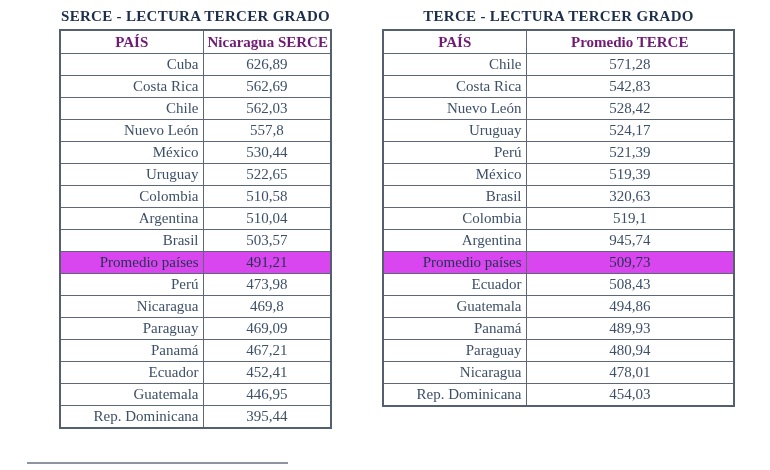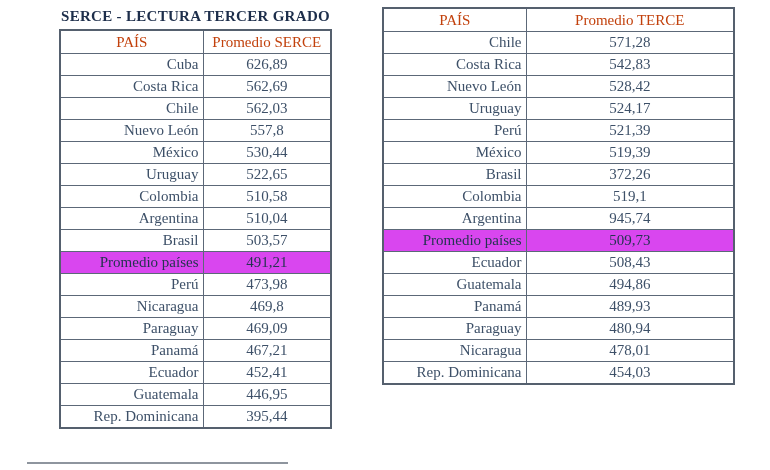--- a/index.html
+++ b/index.html
@@ -37,23 +37,23 @@
   table.score-table th, table.score-table td {
     border: 1px solid #5c6878;
     font-size: 15px;
     color: #3d5068;
     height: 19px;
     padding: 1px 4px;
     overflow: hidden;
     white-space: nowrap;
   }
   table.score-table th {
-    font-weight: normal;
+    font-weight: bold;
     text-align: center;
-    color: #c2410c;
+    color: #701a75;
     height: 20px;
   }
   td.country { text-align: right; padding-left: 6px; }
   td.value   { text-align: center; }
   tr.highlight td {
     background: #d946ef;
     color: #243450;
   }
   .cutoff-line {
     position: absolute;
@@ -72,21 +72,21 @@
   <section class="panel panel-left">
     <h2 class="table-title">SERCE - LECTURA TERCER GRADO</h2>
     <table class="score-table">
         <colgroup>
           <col class="col-country">
           <col class="col-value">
         </colgroup>
         <thead>
           <tr>
             <th>PAÍS</th>
-            <th>Promedio SERCE</th>
+            <th>Nicaragua SERCE</th>
           </tr>
         </thead>
         <tbody>
           <tr>
             <td class="country">Cuba</td>
             <td class="value">626,89</td>
           </tr>
           <tr>
             <td class="country">Costa Rica</td>
             <td class="value">562,69</td>
@@ -149,20 +149,21 @@
           </tr>
           <tr>
             <td class="country">Rep. Dominicana</td>
             <td class="value">395,44</td>
           </tr>
         </tbody>
       </table>
   </section>
 
   <section class="panel panel-right">
+    <h2 class="table-title">TERCE - LECTURA TERCER GRADO</h2>
     <table class="score-table">
         <colgroup>
           <col class="col-country">
           <col class="col-value">
         </colgroup>
         <thead>
           <tr>
             <th>PAÍS</th>
             <th>Promedio TERCE</th>
           </tr>
@@ -187,21 +188,21 @@
           <tr>
             <td class="country">Perú</td>
             <td class="value">521,39</td>
           </tr>
           <tr>
             <td class="country">México</td>
             <td class="value">519,39</td>
           </tr>
           <tr>
             <td class="country">Brasil</td>
-            <td class="value">372,26</td>
+            <td class="value">320,63</td>
           </tr>
           <tr>
             <td class="country">Colombia</td>
             <td class="value">519,1</td>
           </tr>
           <tr>
             <td class="country">Argentina</td>
             <td class="value">945,74</td>
           </tr>
           <tr class="highlight">

